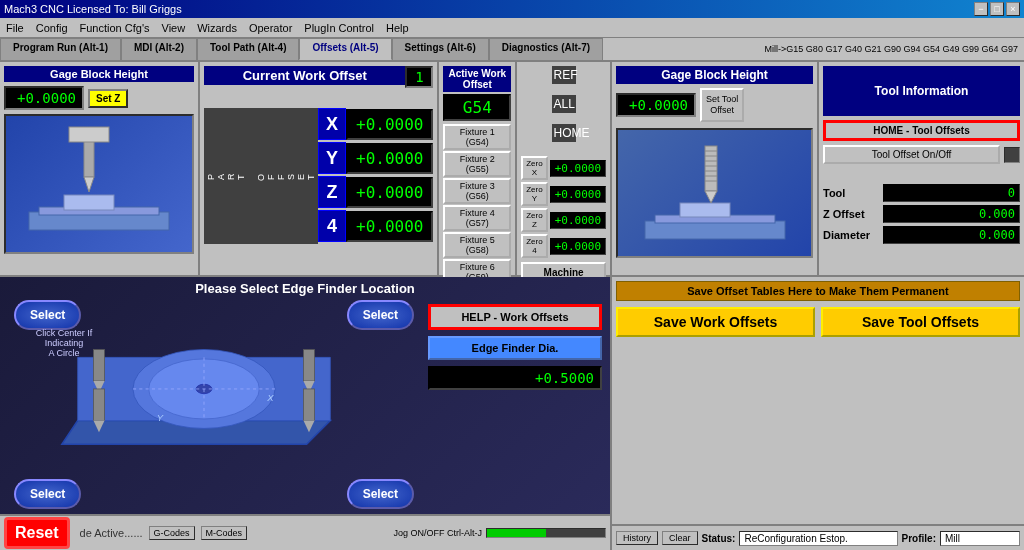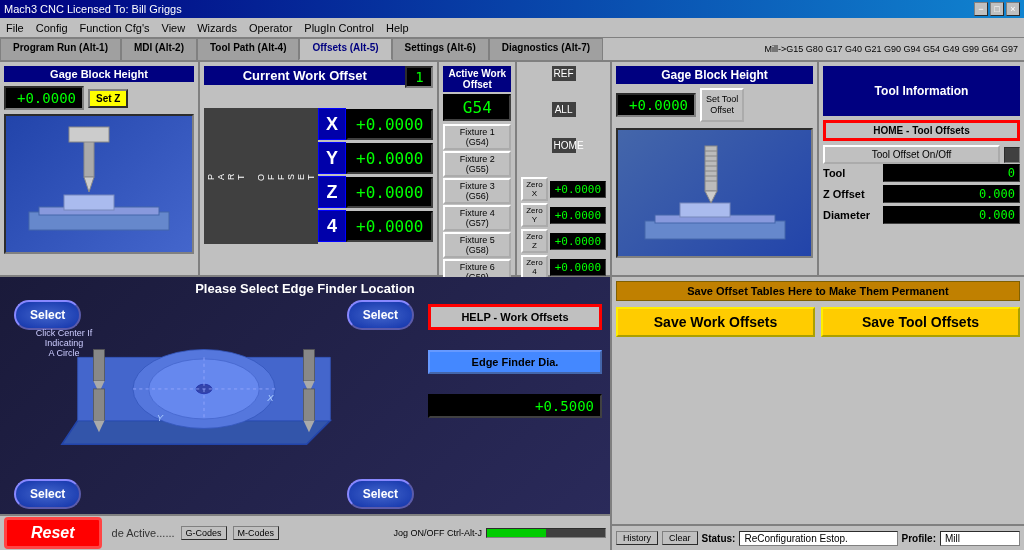--- a/index.html
+++ b/index.html
@@ -266,24 +266,24 @@
     }
 
     
     .ref-section {
       flex: 1;
       padding: 4px;
     }
     .ref-box {
       background: #404040;
       color: white;
-      font-size: 10px;
-      text-align: center;
+      font-size: 12px;
+      text-align: left;
       padding: 2px;
-      margin-bottom: 20px;
+      margin-bottom: 10px;
     }
     .ref-row {
       display: flex;
       align-items: center;
       margin-bottom: 2px;
       gap: 2px;
     }
     .ref-zero-btn {
       background: #c0c0c0;
       border: 2px outset #ffffff;
@@ -335,21 +335,21 @@
       width: 420px;
       position: relative;
       display: flex;
       align-items: center;
       justify-content: center;
     }
     .edge-finder-right {
       flex: 1;
       display: flex;
       flex-direction: column;
-      gap: 20px;
+      gap: 6px;
       padding: 4px;
     }
 
     
     .plate-svg {
       width: 380px;
       height: 170px;
     }
 
     .btn-oval {
@@ -401,23 +401,22 @@
       border-top: 2px solid #808080;
       height: 36px;
     }
     .btn-reset {
       background: red;
       color: white;
       font-size: 16px;
       font-weight: bold;
       border: 3px solid #ff4444;
       border-radius: 4px;
-      padding: 4px 24px;
-      cursor: pointer;
-      font-style: italic;
+      padding: 4px 8px;
+      cursor: pointer;
     }
     .de-active-text {
       margin-left: 10px;
       font-size: 11px;
       color: #333;
     }
     .gcodes-btn, .mcodes-btn {
       background: #c0c0c0;
       border: 1px outset #808080;
       font-size: 9px;
@@ -553,21 +552,21 @@
       font-weight: bold;
       padding: 2px 6px;
       cursor: pointer;
       width: 100%;
       margin-bottom: 4px;
       text-align: center;
     }
     .tool-offset-row {
       display: flex;
       align-items: center;
-      margin-bottom: 0;
+      margin-bottom: 20px;
       gap: 4px;
     }
     .tool-offset-on-btn {
       background: #c0c0c0;
       border: 2px outset #ffffff;
       font-size: 10px;
       padding: 2px 6px;
       cursor: pointer;
       flex: 1;
     }

